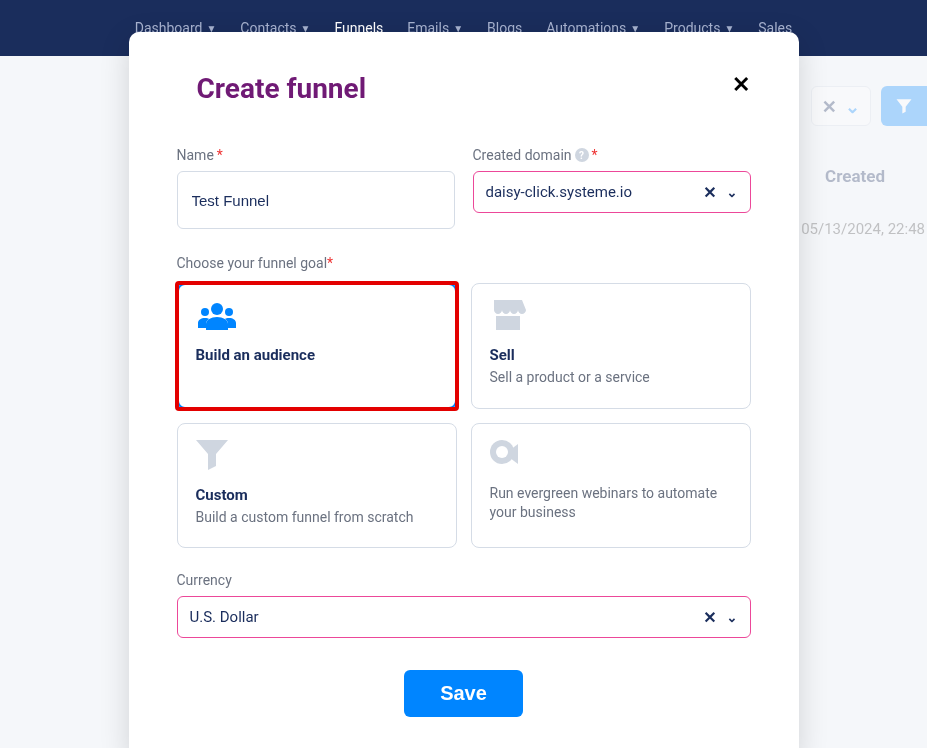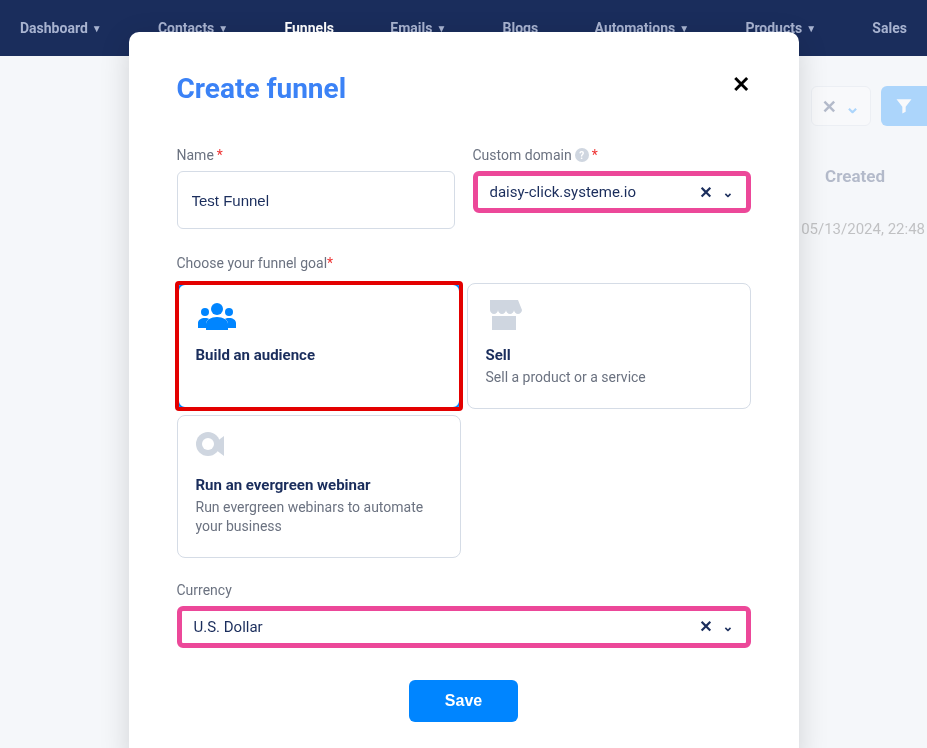--- a/index.html
+++ b/index.html
@@ -13,22 +13,22 @@
     }
     .top-nav {
       background: #1a2d5c;
       height: 56px;
       display: flex;
       align-items: center;
       padding: 0 20px;
       gap: 24px;
       color: #a8b3d0;
       font-size: 14px;
-      font-weight: 700;
-      justify-content: space-between;
+      font-weight: 400;
+      justify-content: center;
     }
     .nav-item {
       display: flex;
       align-items: center;
       gap: 4px;
       cursor: pointer;
     }
     .nav-item.active { color: #fff; }
     .nav-chevron { font-size: 10px; }
     .backdrop {
@@ -98,23 +98,24 @@
       box-shadow: 0 8px 30px rgba(0,0,0,0.15);
       padding: 40px 48px 40px 48px;
       z-index: 10;
     }
     .modal-header {
       display: flex;
       justify-content: space-between;
       align-items: flex-start;
     }
     .modal-title {
-      color: #3b82f6;
+      color: #701a75;
       font-size: 28px;
       font-weight: 700;
+      margin-left: 20px;
     }
     .close-x {
       font-size: 22px;
       font-weight: bold;
       cursor: pointer;
       color: #000;
     }
     .form-row {
       display: flex;
       gap: 18px;
@@ -146,21 +147,21 @@
       height: 58px;
       border: 1px solid #d5dce6;
       border-radius: 6px;
       padding: 0 14px;
       font-size: 15px;
       color: #1a2d5c;
     }
     .select-input {
       width: 100%;
       height: 42px;
-      border: 5px solid #ec4899;
+      border: 1px solid #ec4899;
       border-radius: 6px;
       padding: 0 12px;
       font-size: 15px;
       color: #1a2d5c;
       display: flex;
       align-items: center;
       justify-content: space-between;
     }
     .select-controls {
       display: flex;
@@ -181,21 +182,21 @@
     .hb-currency { top: 548px; left: 142px; width: 618px; height: 82px; }
     .hb-save { top: 646px; left: 382px; width: 134px; height: 62px; }
     .goal-label {
       font-size: 14px;
       color: #6b7280;
       margin-top: 26px;
     }
     .goal-grid {
       display: grid;
       grid-template-columns: 1fr 1fr;
-      gap: 6px;
+      gap: 14px;
       margin-top: 12px;
     }
     .goal-card {
       border: 1px solid #d5dce6;
       border-radius: 8px;
       padding: 16px 18px 20px 18px;
       cursor: pointer;
     }
     .goal-card.selected {
       border: 2px solid #0085ff;
@@ -232,21 +233,21 @@
       display: flex;
       justify-content: center;
       margin-top: 32px;
     }
     .save-btn {
       background: #0085ff;
       color: #fff;
       border: none;
       border-radius: 6px;
       padding: 12px 36px;
-      font-size: 16px;
+      font-size: 20px;
       font-weight: 600;
       cursor: pointer;
     }
   </style>
 </head>
 <body>
 
 <div class="top-nav">
   <div class="nav-item">
       <span>Dashboard</span>
@@ -310,21 +311,21 @@
   <div class="form-row">
     <div class="form-group">
       <div class="label">
           <span>Name</span>
           <span class="star">*</span>
         </div>
       <input class="text-input" value="Test Funnel" style="">
     </div>
     <div class="form-group">
       <div class="label">
-          <span>Custom domain</span>
+          <span>Created domain</span>
           <span class="help-circle">?</span>
           <span class="star">*</span>
         </div>
       <div class="select-input">
         <span>daisy-click.systeme.io</span>
         <span class="select-controls">
           <span class="sel-x">✕</span>
           <span class="sel-v">⌄</span>
         </span>
       </div>
@@ -352,27 +353,35 @@
         <svg width="36" height="30" viewBox="0 0 36 30" fill="currentColor">
             <path d="M4 0h28l4 10c0 2-2 4-4 4s-4-2-4-4c0 2-2 4-4 4s-4-2-4-4c0 2-2 4-4 4s-4-2-4-4c0 2-2 4-4 4s-4-2-4-4L4 0z"></path>
             <rect x="6" y="16" width="24" height="14"></rect>
           </svg>
       </div>
       <div class="goal-title">Sell</div>
       <div class="goal-desc">Sell a product or a service</div>
     </div>
     <div class="goal-card">
       <div class="goal-icon dim">
+        <svg width="32" height="30" viewBox="0 0 32 30" fill="currentColor">
+            <path d="M0 0h32L20 14v12l-8 4V14L0 0z"></path>
+          </svg>
+      </div>
+      <div class="goal-title">Custom</div>
+      <div class="goal-desc">Build a custom funnel from scratch</div>
+    </div>
+    <div class="goal-card">
+      <div class="goal-icon dim">
         <svg width="30" height="28" viewBox="0 0 30 28" fill="currentColor">
             <circle cx="12" cy="12" r="12"></circle>
             <circle cx="12" cy="12" r="6" fill="#fff"></circle>
             <path d="M20 18l8 6v-20l-8 6z"></path>
           </svg>
       </div>
-      <div class="goal-title">Run an evergreen webinar</div>
       <div class="goal-desc">Run evergreen webinars to automate your business</div>
     </div>
   </div>
 
   <div class="currency-section">
     <div class="label">Currency</div>
     <div class="select-input" style="margin-top:8px;">
       <span>U.S. Dollar</span>
       <span class="select-controls">
         <span class="sel-x">✕</span>

